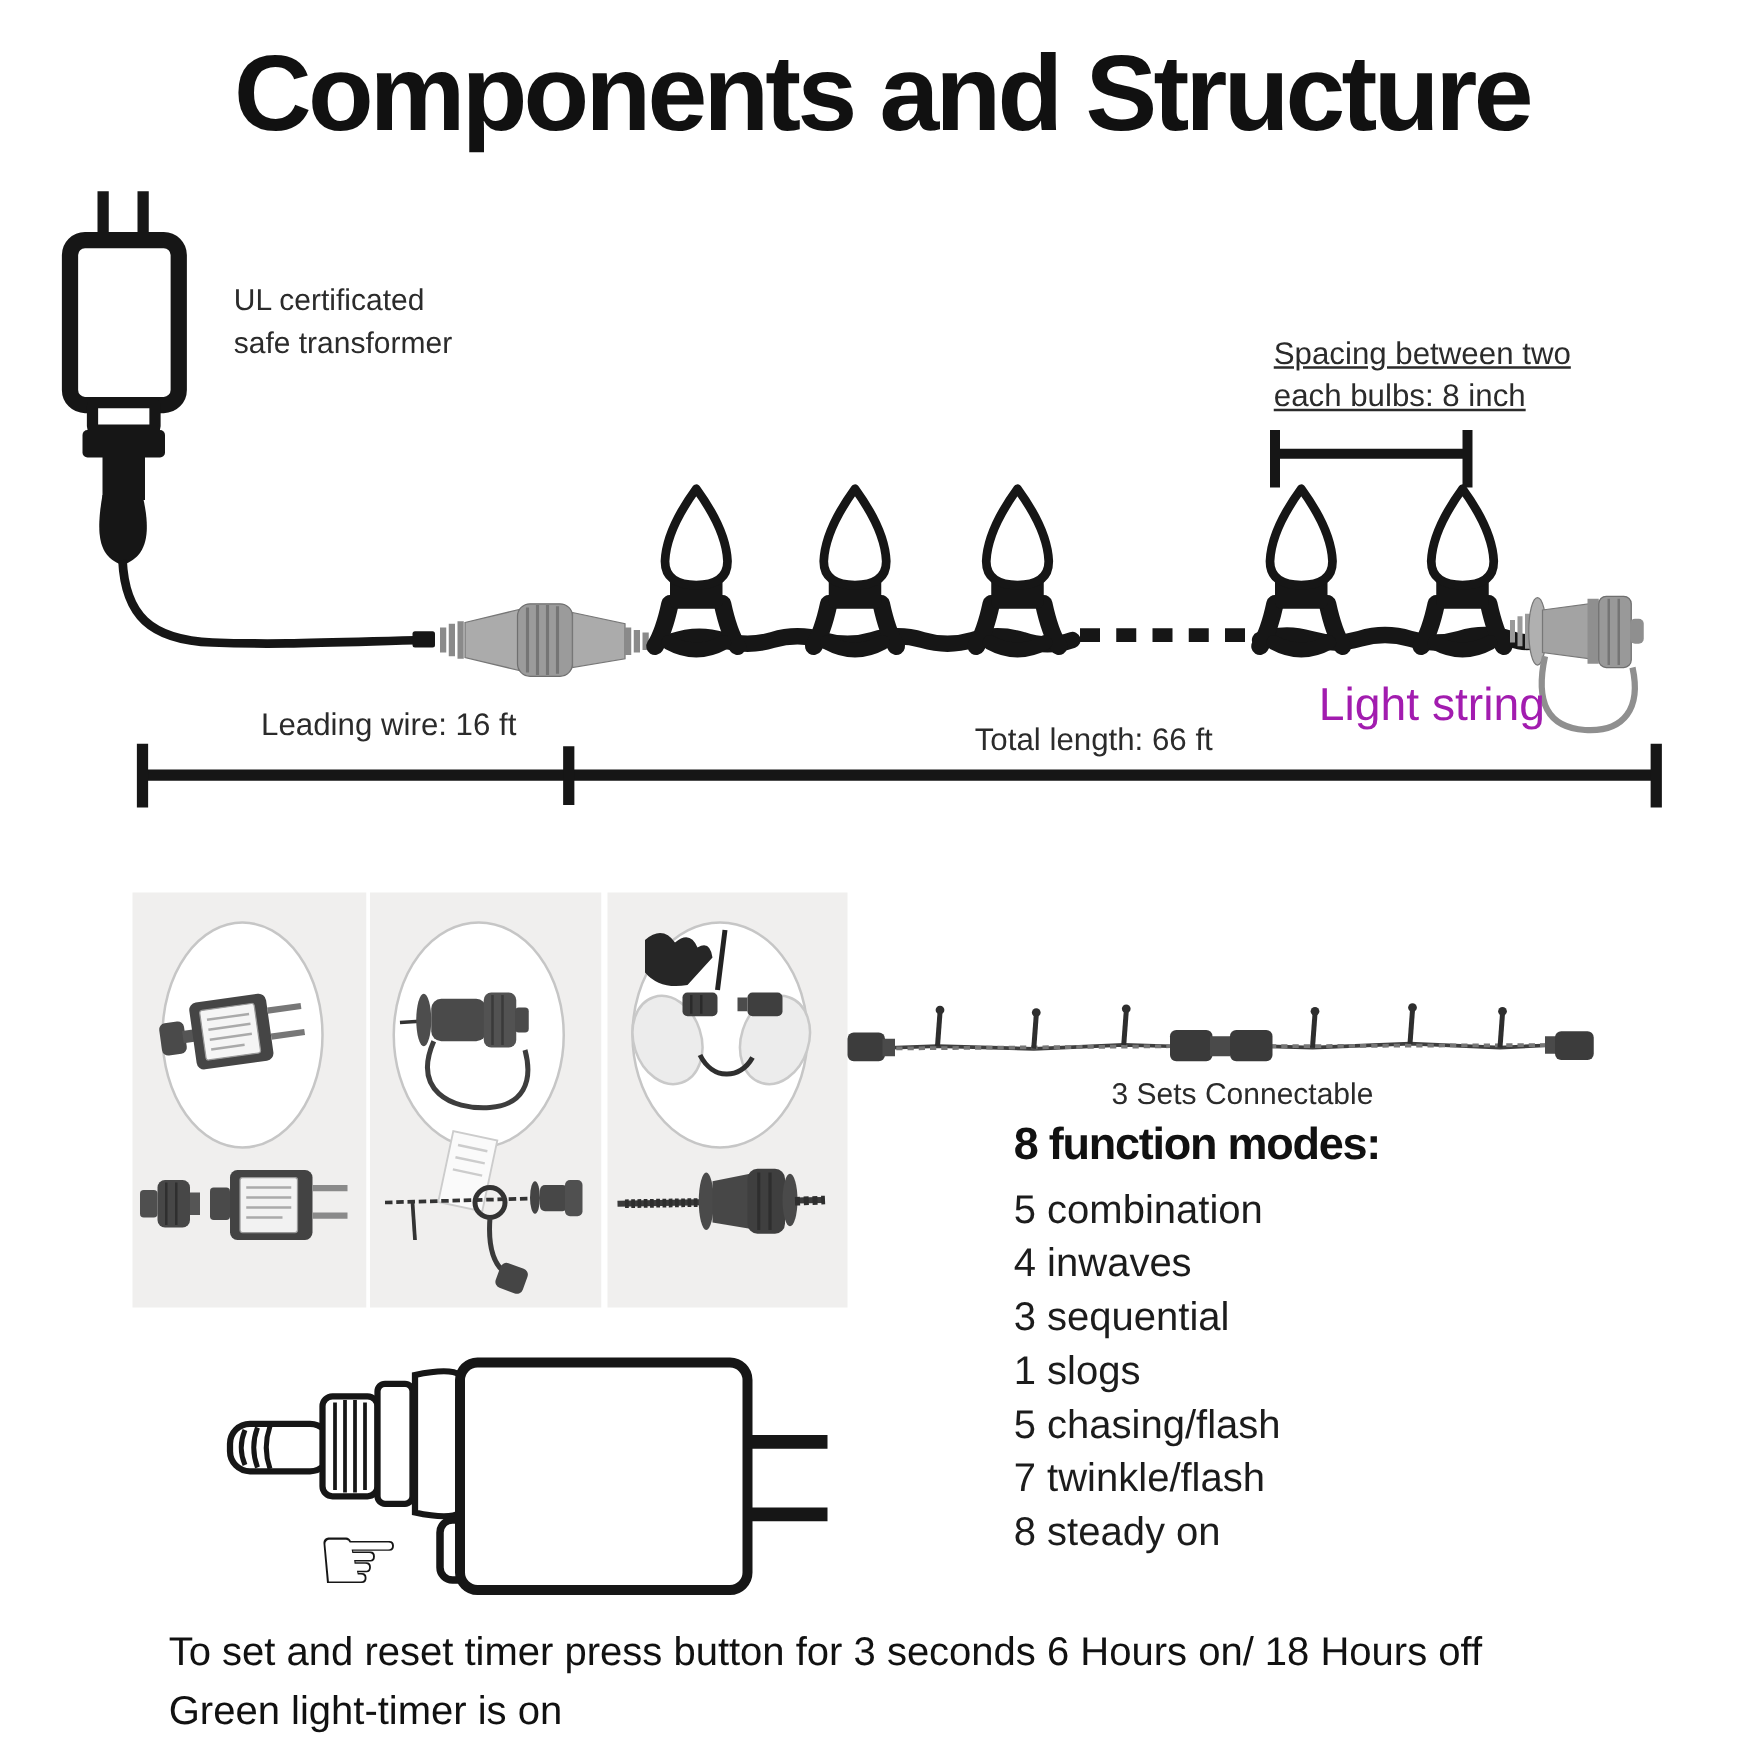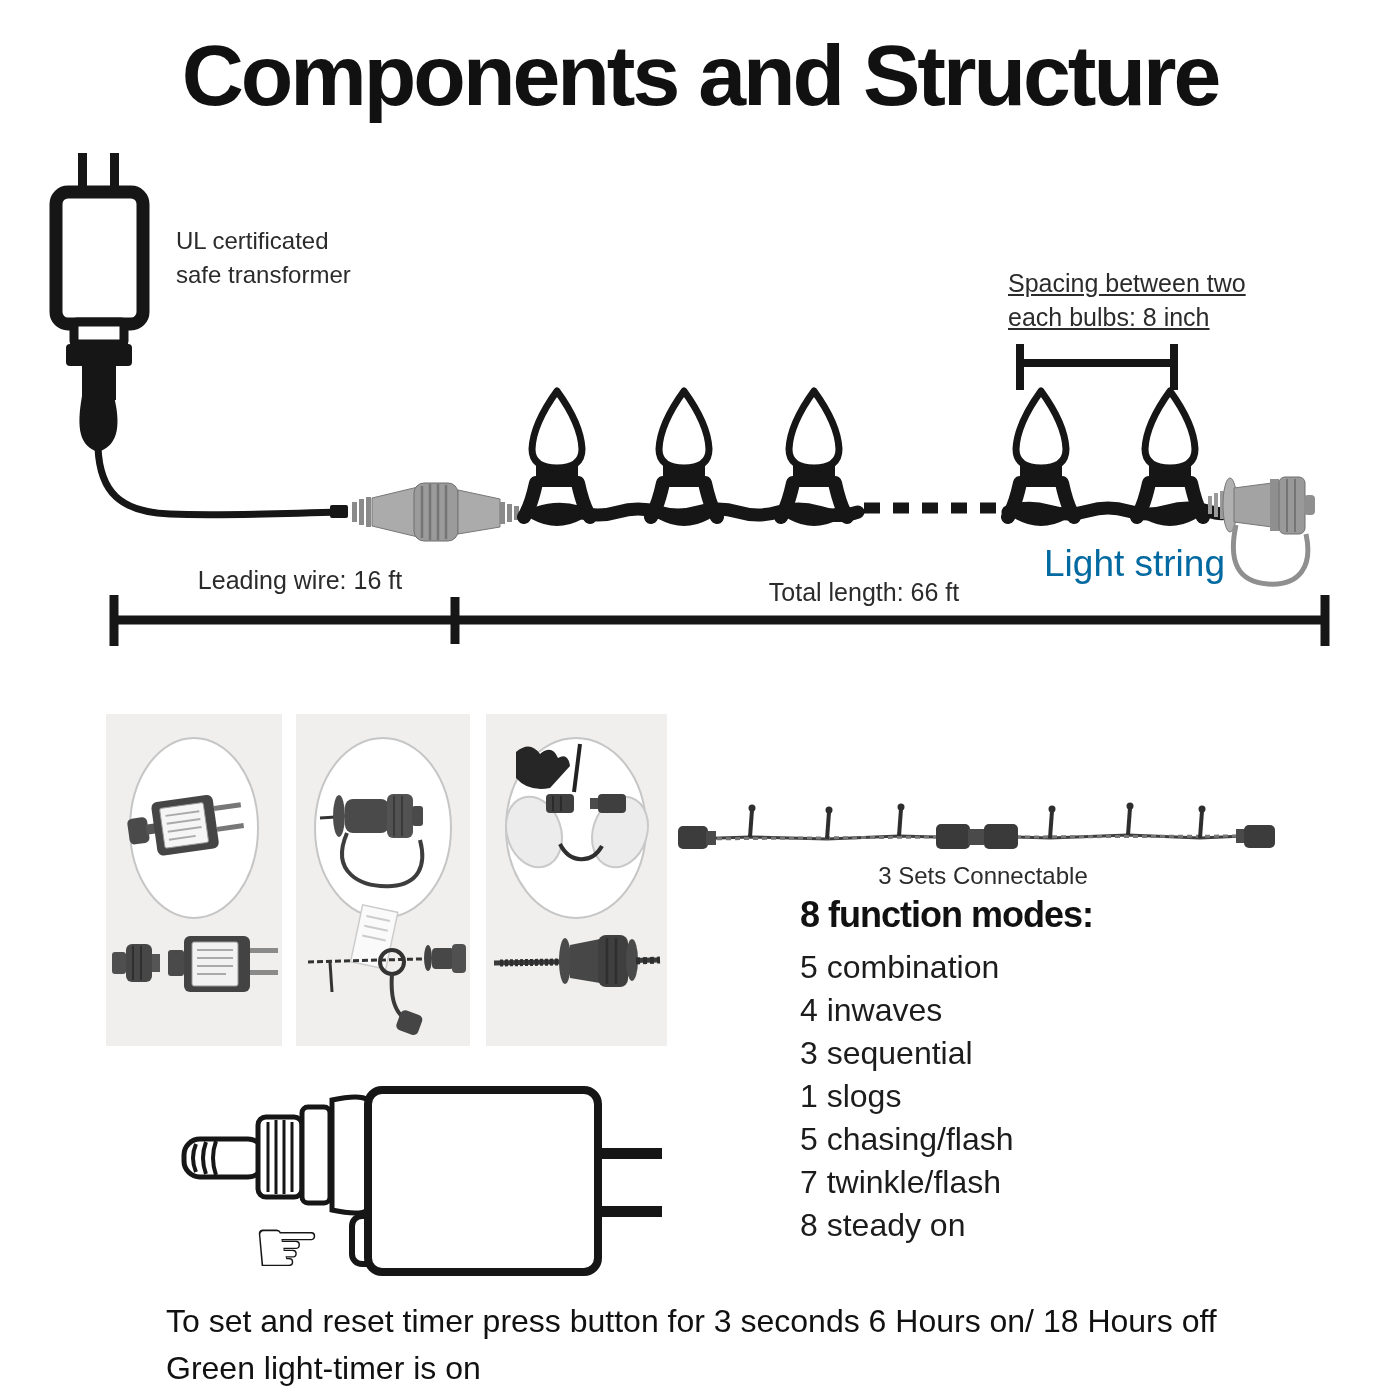--- a/index.html
+++ b/index.html
@@ -1,31 +1,31 @@
 <!DOCTYPE html>
 <html><head>
 <meta charset="utf-8">
 <style>
   html,body{margin:0;padding:0;background:#fff;}
   .page{position:relative;width:1400px;height:1400px;background:#fff;overflow:hidden;
         font-family:"Liberation Sans","DejaVu Sans",sans-serif;color:#222;}
-  .abs{position:absolute;}
+  .abs{position:absolute;padding-left:11px;}
   .page-title{left:0;right:0;top:26px;text-align:center;font-size:86px;font-weight:bold;
               letter-spacing:-3px;color:#111;white-space:nowrap;}
   .small-label{font-size:24px;line-height:34px;color:#2b2b2b;}
   .spacing-label{left:1008px;top:266px;font-size:25px;line-height:34px;color:#2b2b2b;text-decoration:underline;}
   .ul-label{left:176px;top:224px;}
   .leading-label{left:150px;top:566px;width:300px;text-align:center;font-size:25px;color:#2b2b2b;}
   .total-label{left:714px;top:578px;width:300px;text-align:center;font-size:25px;color:#2b2b2b;}
-  .lightstring-label{left:1044px;top:543px;font-size:37px;color:#0369a1;}
+  .lightstring-label{left:1044px;top:543px;font-size:37px;color:#a21caf;}
   .sets-label{left:833px;top:862px;width:300px;text-align:center;font-size:24px;color:#2b2b2b;}
   .modes{left:784px;top:894px;margin-left:16px;}
   .modes-heading{font-size:36px;font-weight:bold;letter-spacing:-1px;color:#111;margin-bottom:10px;}
   .mode-item{font-size:32px;color:#1c1c1c;height:43px;line-height:43px;}
-  .footer{left:124px;top:1298px;font-size:32px;line-height:47px;color:#111;margin-left:42px;}
+  .footer{left:124px;top:1298px;font-size:32px;line-height:47px;color:#111;}
   .panel{background:#f0efee;}
   svg.art{position:absolute;left:0;top:0;width:1400px;height:1400px;}
   .ink{fill:#161616;}
   .ink-line{stroke:#161616;fill:none;}
 </style>
 </head>
 <body>
 
 <div class="page">
 

